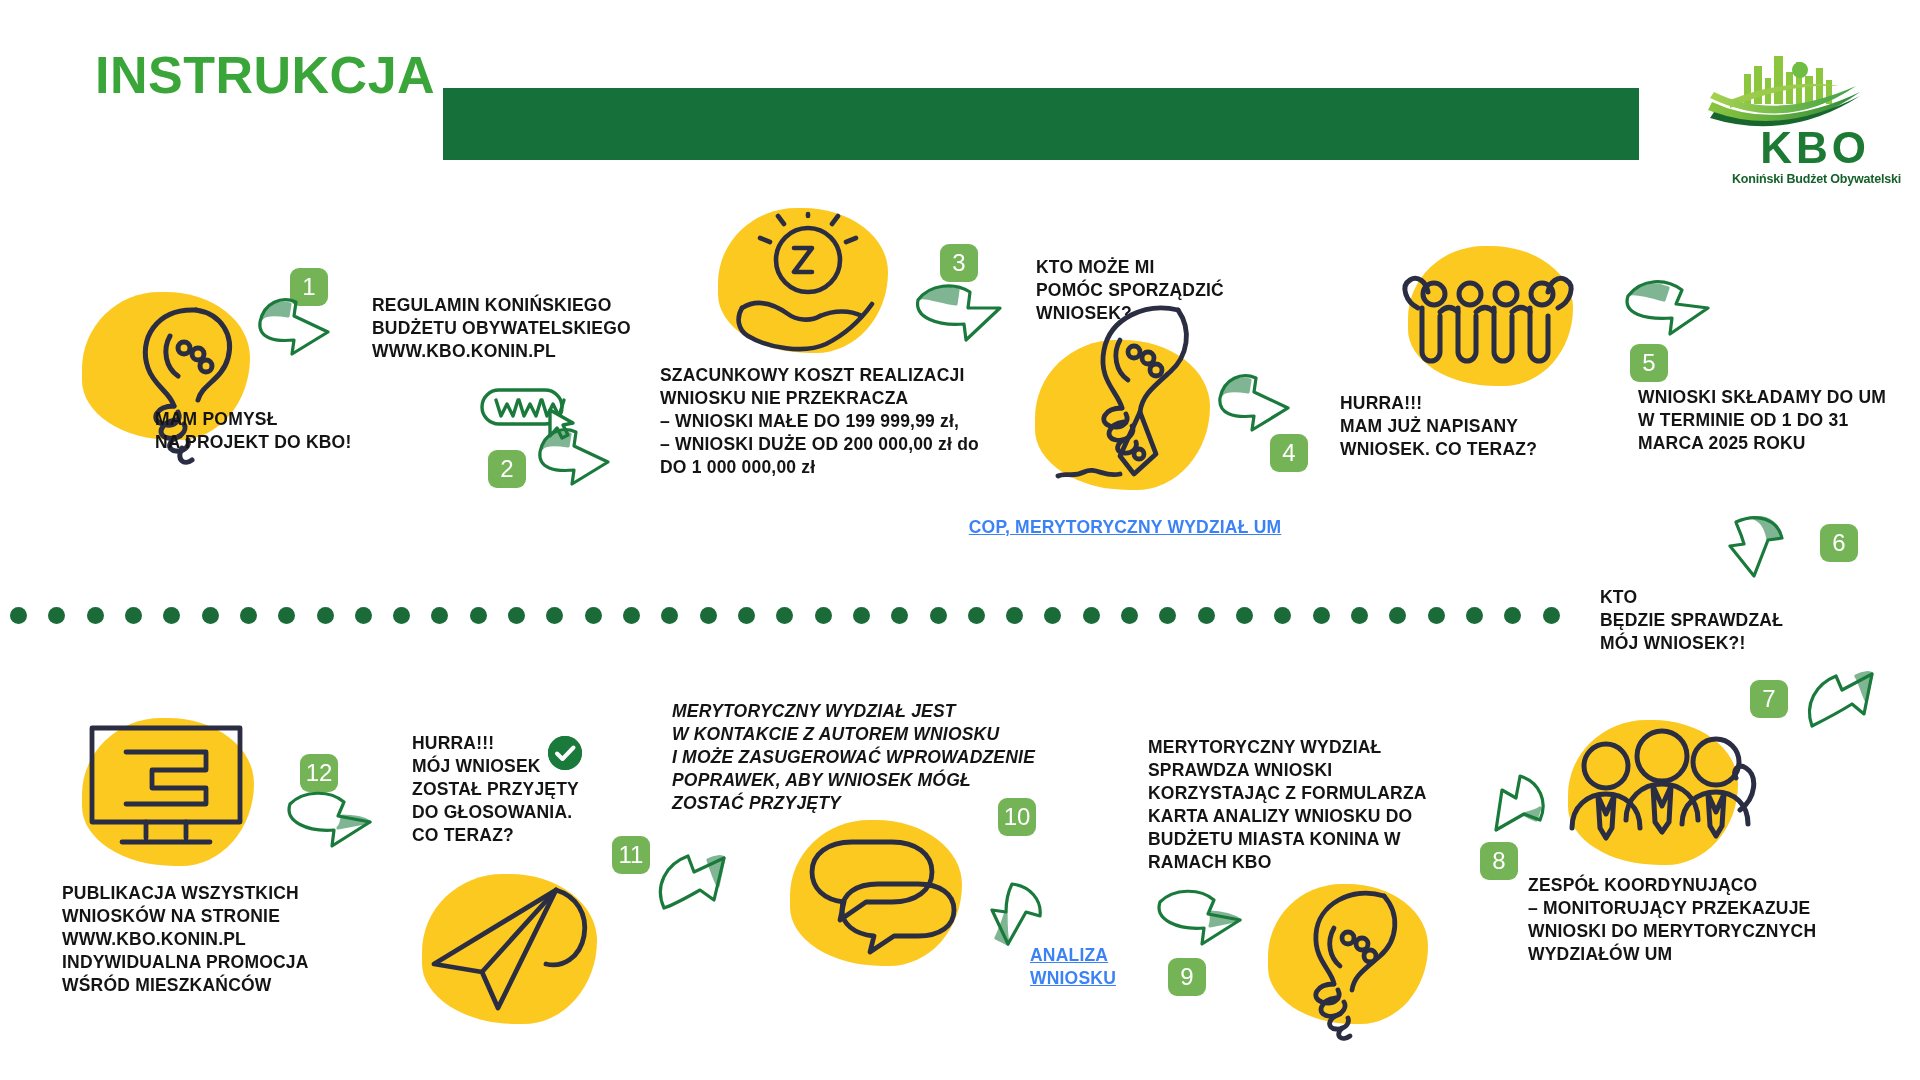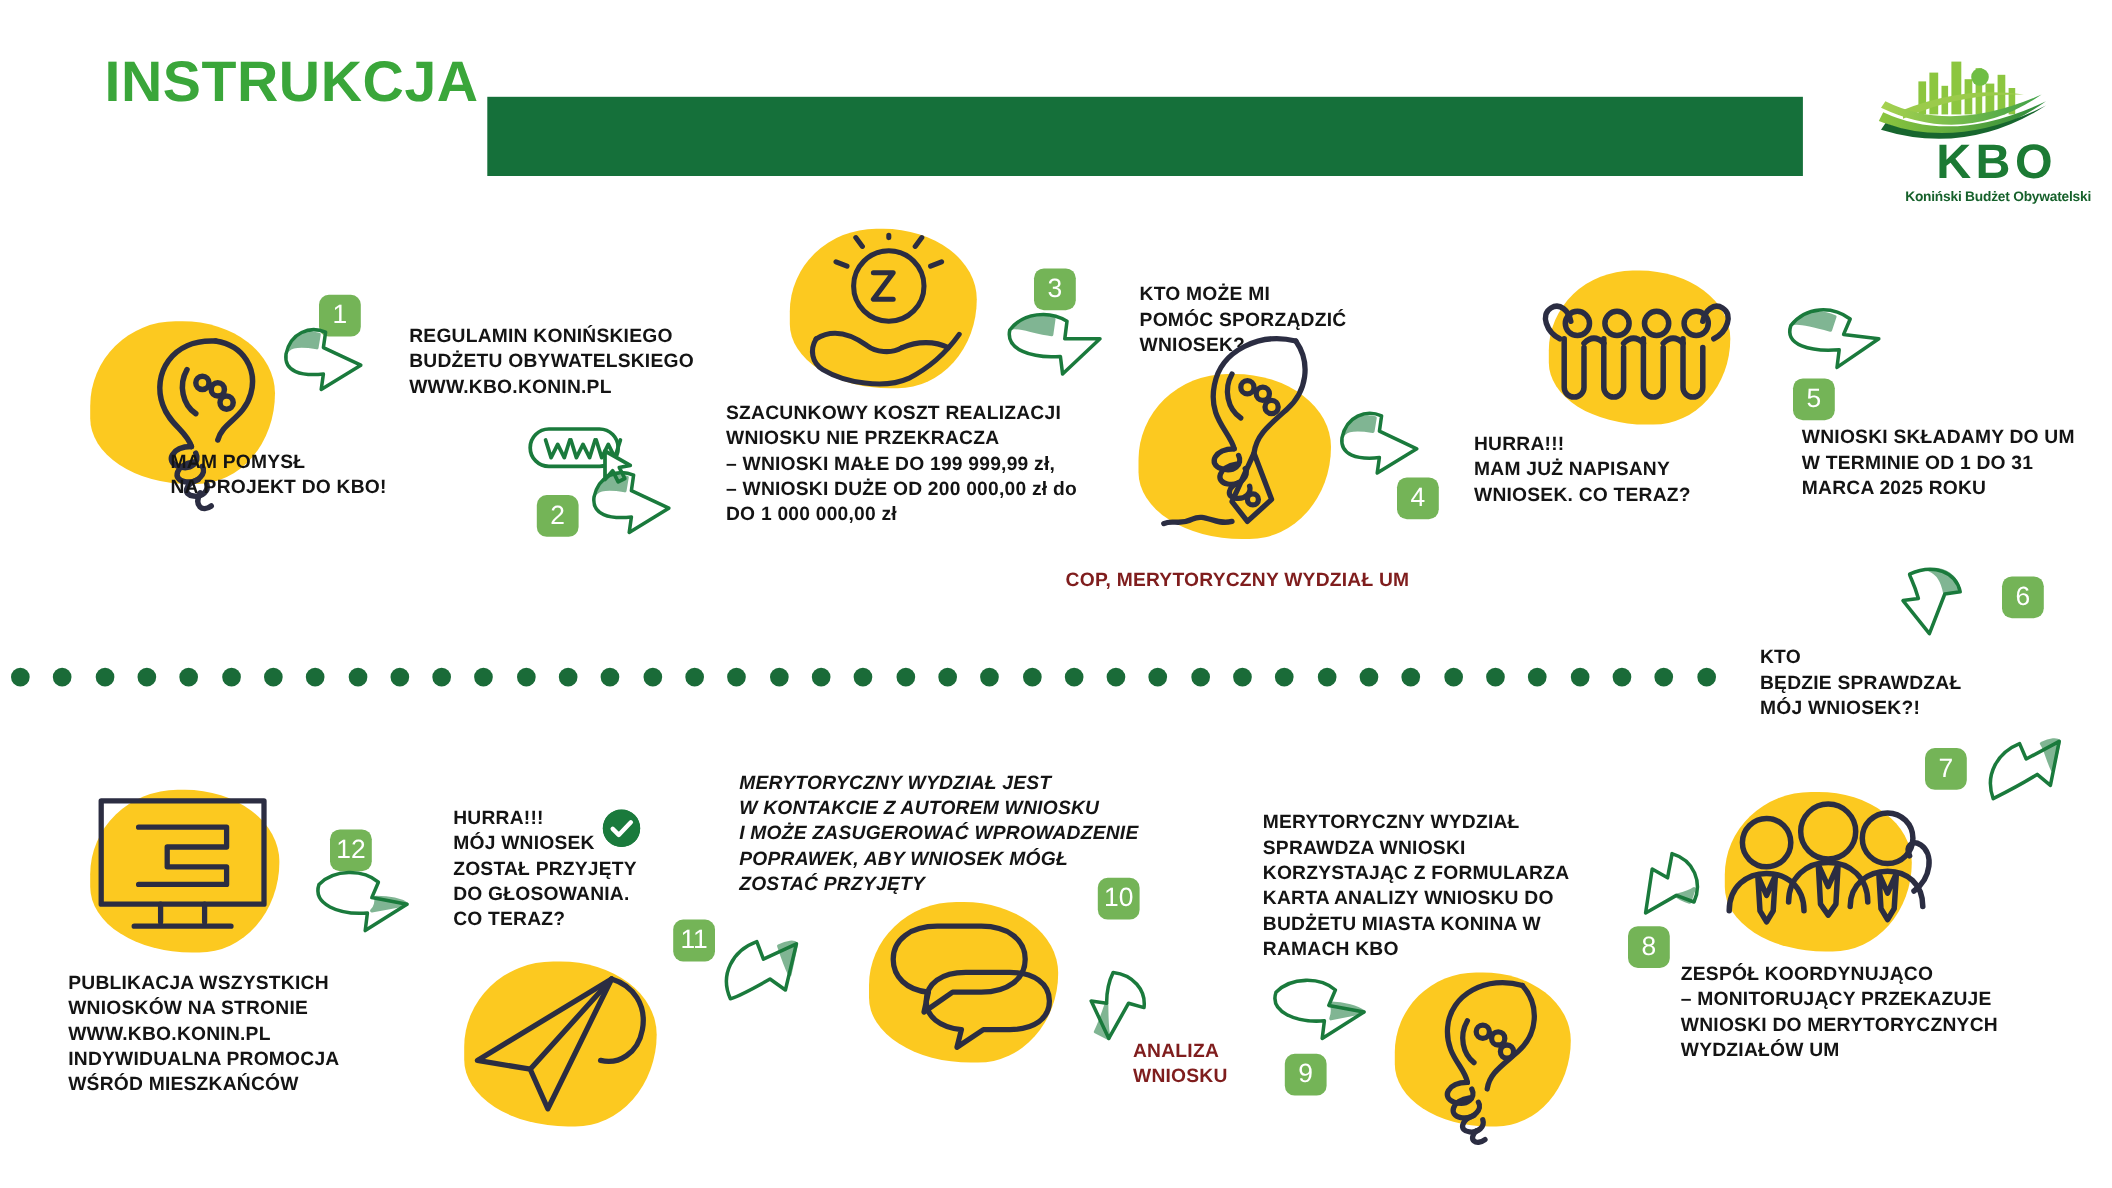--- a/index.html
+++ b/index.html
@@ -72,21 +72,21 @@
   }
   .txt {
     position: absolute;
     color: #141414;
     font-weight: bold;
     font-size: 17.5px;
     line-height: 1.32;
     letter-spacing: 0.2px;
     white-space: pre-line;
   }
-  .txt.green { color: #7f1d1d; }
+  .txt.green { color: #3b82f6; text-decoration: underline; }
   .txt.center { text-align: center; }
   .txt.right { }
 
   .arrow { position: absolute; }
   .arrow svg { display: block; overflow: visible; }
 
   .icon { position: absolute; }
   .icon svg { display: block; overflow: visible; }
 
   

